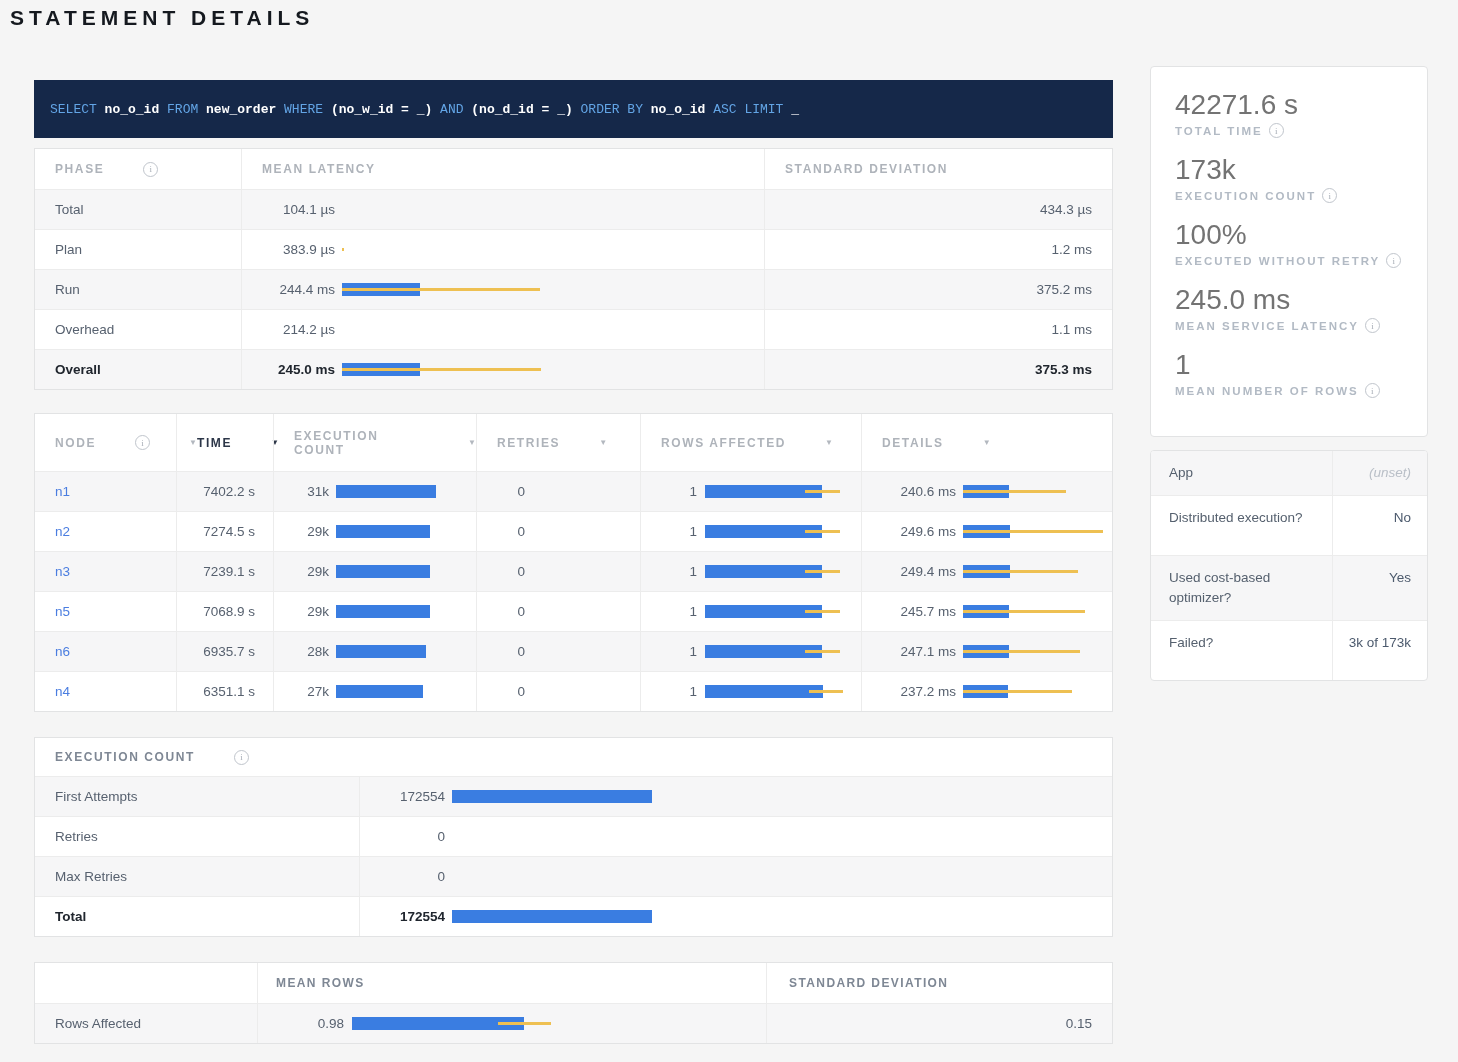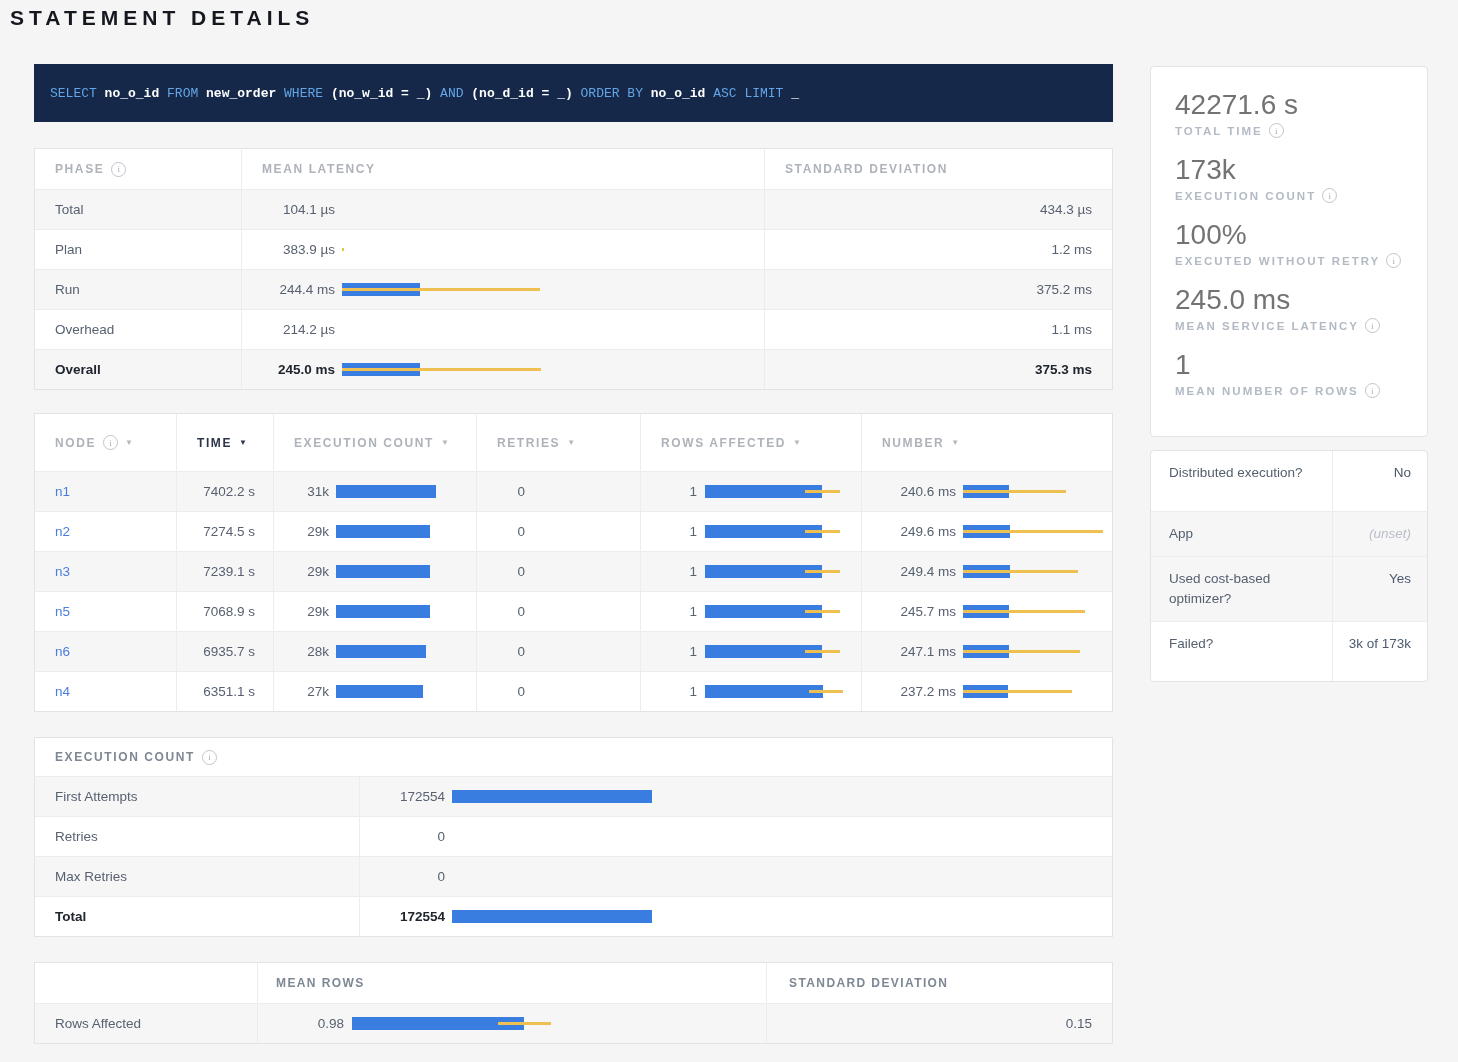--- a/index.html
+++ b/index.html
@@ -12,37 +12,37 @@
     overflow:hidden;
   }
   
   .page-title {
     position:absolute; left:10px; top:6px;
     font-size:21px; font-weight:700; letter-spacing:5px;
     color:#15191f;
   }
   
   .sql-box {
-    position:absolute; left:34px; top:64px; width:1079px; height:58px;
+    position:absolute; left:34px; top:80px; width:1079px; height:58px;
     background:var(--sql-bg,#152849);
     display:flex; align-items:center; padding-left:16px;
   }
   .sql-code { font-family:"Liberation Mono", monospace; font-size:13px; white-space:pre; }
   .sql-code .kw { color:var(--sql-kw,#63a5e6); }
   .sql-code .id { color:#ffffff; font-weight:700; }
   
   .tbl { position:absolute; left:34px; width:1079px; background:#fff; border:1px solid #e2e3e4; }
   .trow { display:flex; align-items:stretch; border-top:1px solid #ececec; height:40px; }
   .trow:first-child { border-top:none; }
   .trow.alt { background:#f6f6f7; }
   .cell { display:flex; align-items:center; font-size:13.5px; color:#57616f; }
   .cell + .cell { border-left:1px solid #ececec; }
   .hrow { display:flex; height:40px; }
   .hcell { display:flex; align-items:center; font-size:12px; font-weight:700;
-           letter-spacing:1.6px; color:#aeb3ba; padding-left:20px; }
+           letter-spacing:1.6px; color:#aeb3ba; padding-left:20px;gap:32px; }
   .hcell + .hcell { border-left:1px solid #ececec; }
   .bold .cell, .cell.boldtxt { color:#20262e; font-weight:700; }
   .lbl { padding-left:20px; }
   .rt { justify-content:flex-end; padding-right:20px; }
   
   .val { display:inline-block; text-align:right; flex:none; }
   .bar { position:relative; height:13px; flex:none; margin-left:7px; display:inline-block; }
   .bar i { display:block; position:absolute; }
   .bar .b { left:0; top:0; height:13px; background:var(--blue,#3a7de1); }
   .bar .d { top:5px; height:3px; background:var(--yellow,#eec052); }
@@ -202,21 +202,21 @@
       </div>
     <div class="hcell n4">
         <span>RETRIES</span>
         <span class="arr">▼</span>
       </div>
     <div class="hcell n5">
         <span>ROWS AFFECTED</span>
         <span class="arr">▼</span>
       </div>
     <div class="hcell n6">
-        <span>NUMBER</span>
+        <span>DETAILS</span>
         <span class="arr">▼</span>
       </div>
   </div>
 
   <div class="trow alt">
     <div class="cell n1 lbl">
         <span class="node-link">n1</span>
       </div>
     <div class="cell n2 rt">7402.2 s</div>
     <div class="cell n3">
@@ -489,28 +489,28 @@
   <div class="stat">
     <div class="stat-value">1</div>
     <div class="stat-label">
         <span>MEAN NUMBER OF ROWS</span>
         <span class="info">i</span>
       </div>
   </div>
 </div>
 
 <div class="card" id="props-card">
+  <div class="prow short alt">
+    <div class="plabel">App</div>
+    <div class="pvalue muted">(unset)</div>
+  </div>
   <div class="prow tall">
     <div class="plabel">Distributed execution?</div>
     <div class="pvalue">No</div>
   </div>
-  <div class="prow short alt">
-    <div class="plabel">App</div>
-    <div class="pvalue muted">(unset)</div>
-  </div>
   <div class="prow tall alt">
     <div class="plabel">Used cost-based optimizer?</div>
     <div class="pvalue">Yes</div>
   </div>
   <div class="prow tall">
     <div class="plabel">Failed?</div>
     <div class="pvalue">3k of 173k</div>
   </div>
 </div>
 

